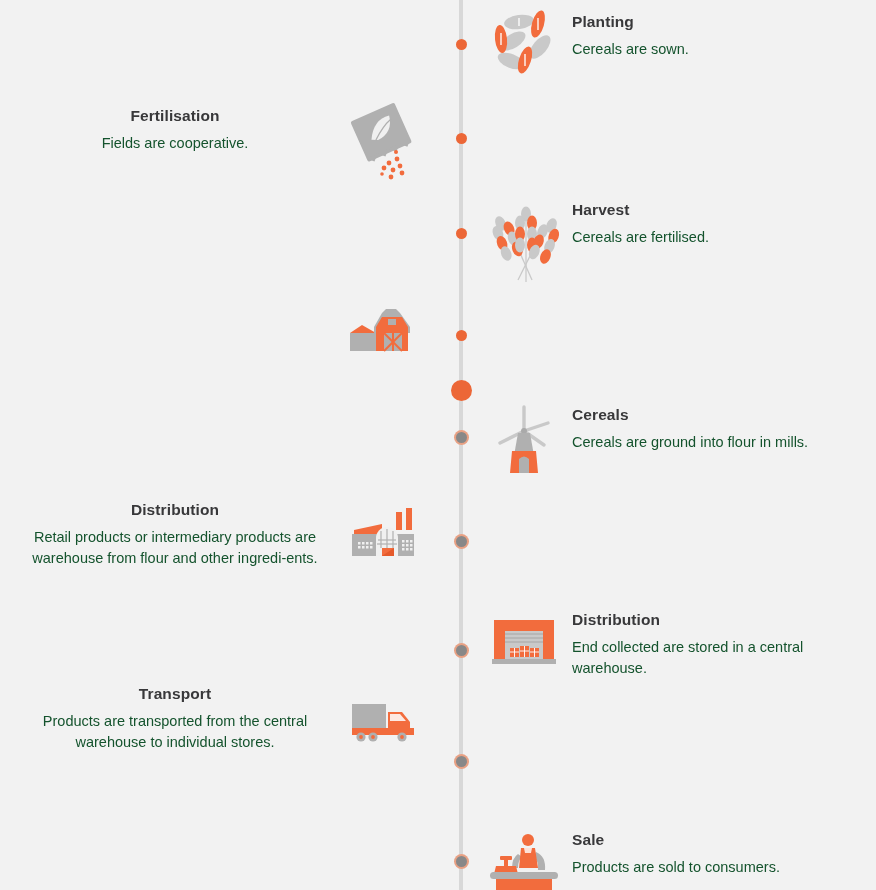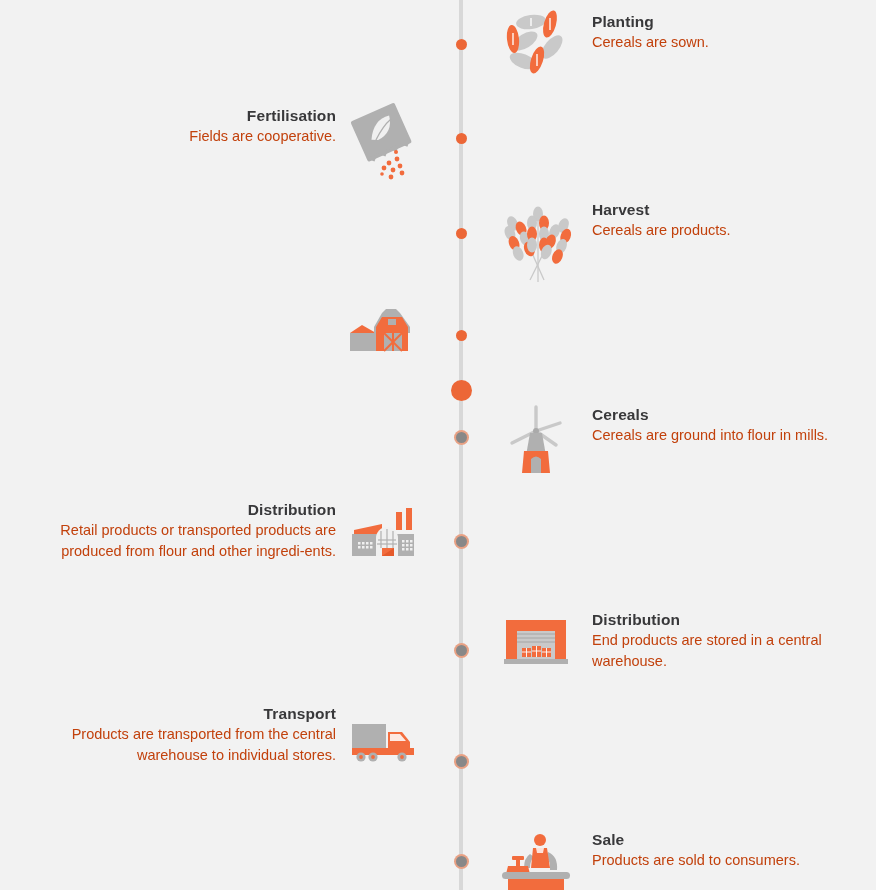--- a/index.html
+++ b/index.html
@@ -63,56 +63,55 @@
   }
 
   
   .content {
     position: absolute;
     top: 0;
     display: flex;
     align-items: flex-start;
   }
   .content.right {
-    left: 500px;
+    left: 488px;
     width: 376px;
     flex-direction: row;
-    gap: 8px;
   }
   .content.left {
     left: 0;
     width: 420px;
     flex-direction: row-reverse;
   }
 
   .icon-wrap {
     width: 72px;
     min-width: 72px;
     height: 72px;
     position: relative;
   }
   .content.right .icon-wrap { margin-right: 12px; }
   .content.left  .icon-wrap { margin-left: 12px; }
 
   .text-wrap { padding-top: 4px; }
   .content.right .text-wrap { text-align: left;  width: 286px; }
-  .content.left  .text-wrap { text-align: right; width: 322px; }
+  .content.left  .text-wrap { text-align: center; width: 322px; }
 
   .stage-title {
     font-size: 15.5px;
     font-weight: bold;
     color: #38383a;
     line-height: 20px;
     letter-spacing: 0.1px;
   }
   .stage-desc {
     font-size: 14.5px;
-    color: #c2410c;
+    color: #14532d;
     line-height: 21px;
-    margin-top: 0;
+    margin-top: 7px;
   }
 
   svg { display: block; overflow: visible; }
 </style>
 </head>
 <body>
 
 <div id="timeline">
 
   <div class="axis-line"></div>
@@ -216,21 +215,21 @@
             <ellipse cx="62" cy="37" rx="5" ry="7.5" fill="#f26c3d"></ellipse>
             <ellipse cx="50" cy="48" rx="5" ry="7.5" fill="#f26c3d"></ellipse>
             <ellipse cx="62" cy="48" rx="5" ry="7.5" fill="#c9c9c9"></ellipse>
             <ellipse cx="50" cy="59" rx="5" ry="7.5" fill="#c9c9c9"></ellipse>
             <ellipse cx="62" cy="59" rx="5" ry="7.5" fill="#f26c3d"></ellipse>
           </g>
         </svg>
       </div>
       <div class="text-wrap">
         <div class="stage-title">Harvest</div>
-        <div class="stage-desc">Cereals are products.</div>
+        <div class="stage-desc">Cereals are fertilised.</div>
       </div>
     </div>
   </div>
 
   <div class="stage" style="top:0">
     <div class="dot done" style="top:335px"></div>
     <div class="content left" style="top:291px">
       <div class="icon-wrap">
         <svg width="72" height="72" viewBox="0 0 72 72">
 
@@ -323,21 +322,21 @@
               <rect x="58" y="48" width="2.5" height="2.5"></rect>
             <rect x="62" y="48" width="2.5" height="2.5"></rect>
             <rect x="54" y="52" width="2.5" height="2.5"></rect>
               <rect x="58" y="52" width="2.5" height="2.5"></rect>
             <rect x="62" y="52" width="2.5" height="2.5"></rect>
           </g>
         </svg>
       </div>
       <div class="text-wrap">
         <div class="stage-title">Distribution</div>
-        <div class="stage-desc">Retail products or transported products are produced from flour and other ingredi-ents.</div>
+        <div class="stage-desc">Retail products or intermediary products are warehouse from flour and other ingredi-ents.</div>
       </div>
     </div>
   </div>
 
   <div class="stage" style="top:0">
     <div class="dot pending" style="top:650px"></div>
     <div class="content right" style="top:606px">
       <div class="icon-wrap">
         <svg width="72" height="72" viewBox="0 0 72 72">
           <rect x="6" y="14" width="60" height="44" fill="#f26c3d"></rect>
@@ -361,28 +360,28 @@
             <path d="M26.5 42 L26.5 51"></path>
               <path d="M36.5 40 L36.5 51"></path>
               <path d="M46.5 42 L46.5 51"></path>
           </g>
 
           <rect x="4" y="53" width="64" height="5" fill="#b0b0b0"></rect>
         </svg>
       </div>
       <div class="text-wrap">
         <div class="stage-title">Distribution</div>
-        <div class="stage-desc">End products are stored in a central warehouse.</div>
+        <div class="stage-desc">End collected are stored in a central warehouse.</div>
       </div>
     </div>
   </div>
 
   <div class="stage" style="top:0">
     <div class="dot pending" style="top:761px"></div>
-    <div class="content left" style="top:700px">
+    <div class="content left" style="top:680px">
       <div class="icon-wrap">
         <svg width="72" height="72" viewBox="0 0 72 72">
 
           <rect x="4" y="24" width="34" height="24" fill="#b0b0b0"></rect>
 
           <path d="M40 32 L54 32 L62 42 L62 48 L40 48 Z" fill="#f26c3d"></path>
           <polygon points="42,34 52,34 58,41 42,41" fill="#ffffff" opacity="0.85"></polygon>
 
           <rect x="4" y="48" width="62" height="7" fill="#f26c3d"></rect>
 

